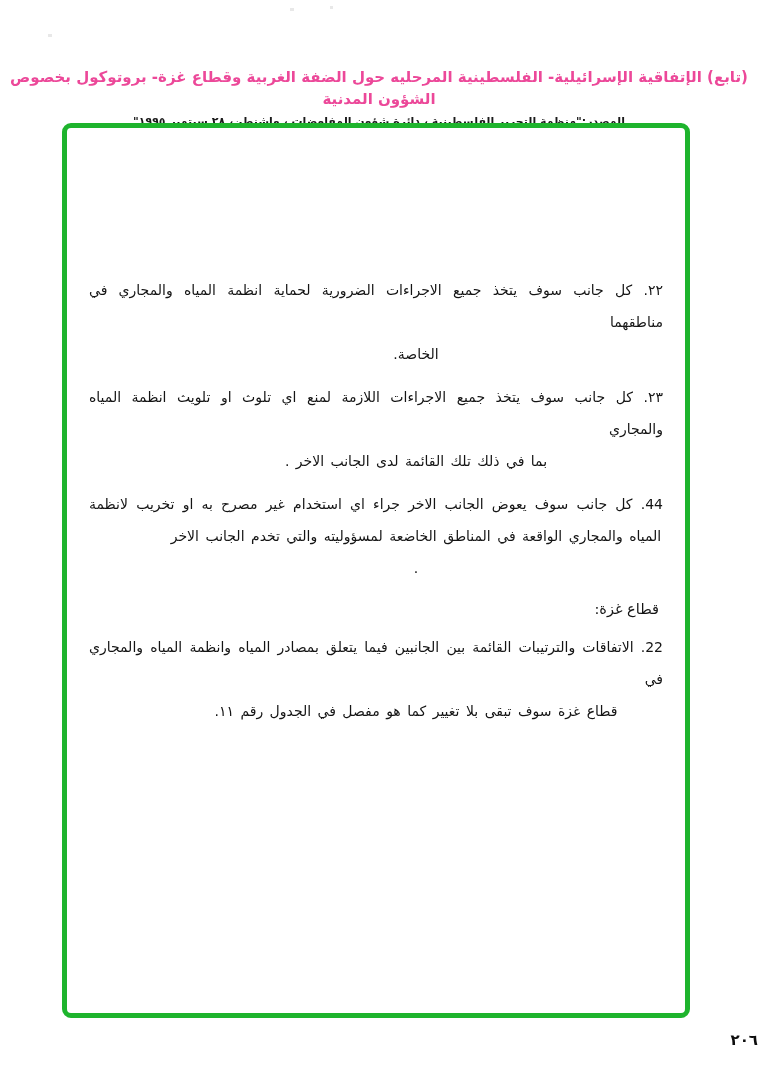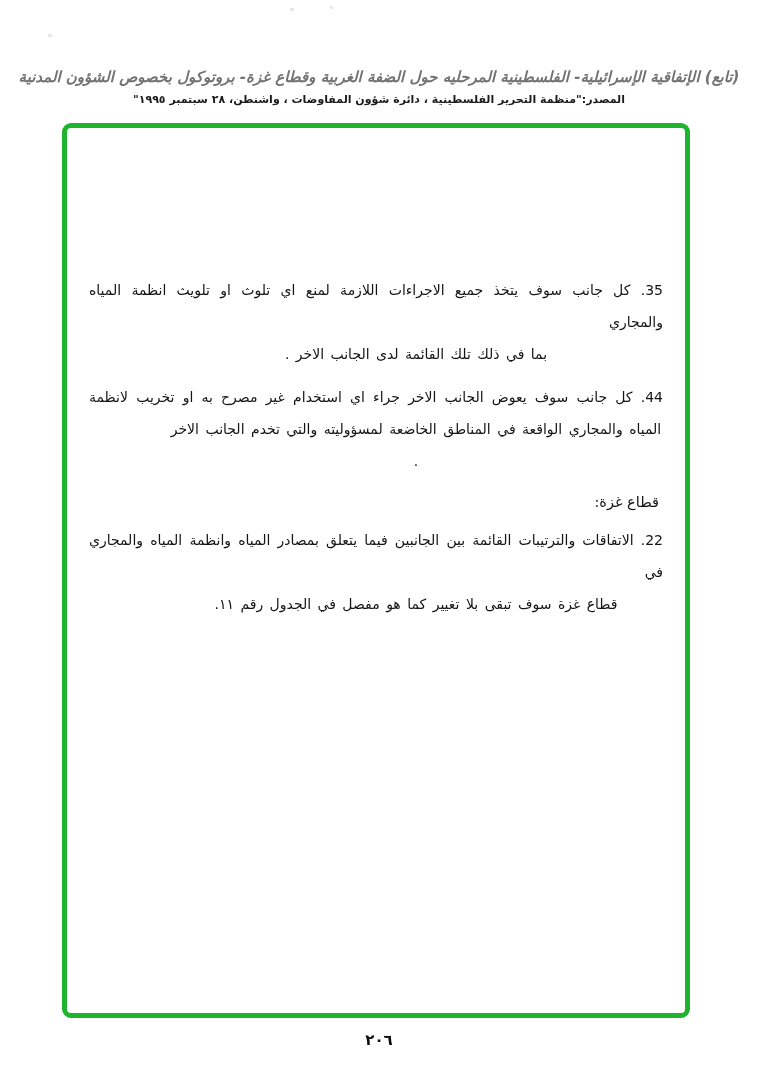--- a/index.html
+++ b/index.html
@@ -33,22 +33,21 @@
     left: 0;
     width: 758px;
     text-align: center;
     direction: rtl;
   }
   .doc-title {
     font-size: 15px;
     font-weight: bold;
     letter-spacing: 0.2px;
     line-height: 22px;
-    color: #737373;
-    font-style: italic;
+    color: #ec4899;
   }
   .doc-source {
     margin-top: 5px;
     font-size: 11px;
     font-weight: bold;
     color: #1a1a1a;
   }
 
   .green-box {
     position: absolute;
@@ -88,21 +87,21 @@
     font-size: 14.5px;
     line-height: 28px;
     margin: 0 4px 8px 0;
     text-underline-offset: 3px;
   }
   .page-number {
     position: absolute;
     top: 1031px;
     left: 0;
     width: 758px;
-    text-align: center;
+    text-align: right;
     font-size: 15px;
     font-weight: bold;
     letter-spacing: 7px;
     color: #0d0d0d;
   }
 </style>
 </head>
 <body>
 
 <div class="page">
@@ -112,23 +111,27 @@
   <span class="speck s3"></span>
 
   <div class="doc-header">
     <div class="doc-title">(تابع) الإتفاقية الإسرائيلية- الفلسطينية المرحليه حول الضفة الغربية وقطاع غزة- بروتوكول بخصوص الشؤون المدنية</div>
     <div class="doc-source">المصدر:"منظمة التحرير الفلسطينية ، دائرة شؤون المفاوضات ، واشنطن، ٢٨ سبتمبر ١٩٩٥"</div>
   </div>
 
   <div class="green-box">
     <div class="content">
 
+      <p class="para">
+        <span class="line line-first">٢٢. كل جانب سوف يتخذ جميع الاجراءات الضرورية لحماية انظمة المياه والمجاري في مناطقهما</span>
+        <span class="line line-cont">الخاصة.</span>
+      </p>
 
       <p class="para">
-        <span class="line line-first">35. كل جانب سوف يتخذ جميع الاجراءات اللازمة لمنع اي تلوث او تلويث انظمة المياه والمجاري</span>
+        <span class="line line-first">٢٣. كل جانب سوف يتخذ جميع الاجراءات اللازمة لمنع اي تلوث او تلويث انظمة المياه والمجاري</span>
         <span class="line line-cont">بما في ذلك تلك القائمة لدى الجانب الاخر .</span>
       </p>
 
       <p class="para">
         <span class="line line-first">44. كل جانب سوف يعوض الجانب الاخر جراء اي استخدام غير مصرح به او تخريب لانظمة</span>
         <span class="line line-cont">المياه والمجاري الواقعة في المناطق الخاضعة لمسؤوليته والتي تخدم الجانب الاخر .</span>
       </p>
 
       <div class="section-heading">قطاع غزة:</div>
 

